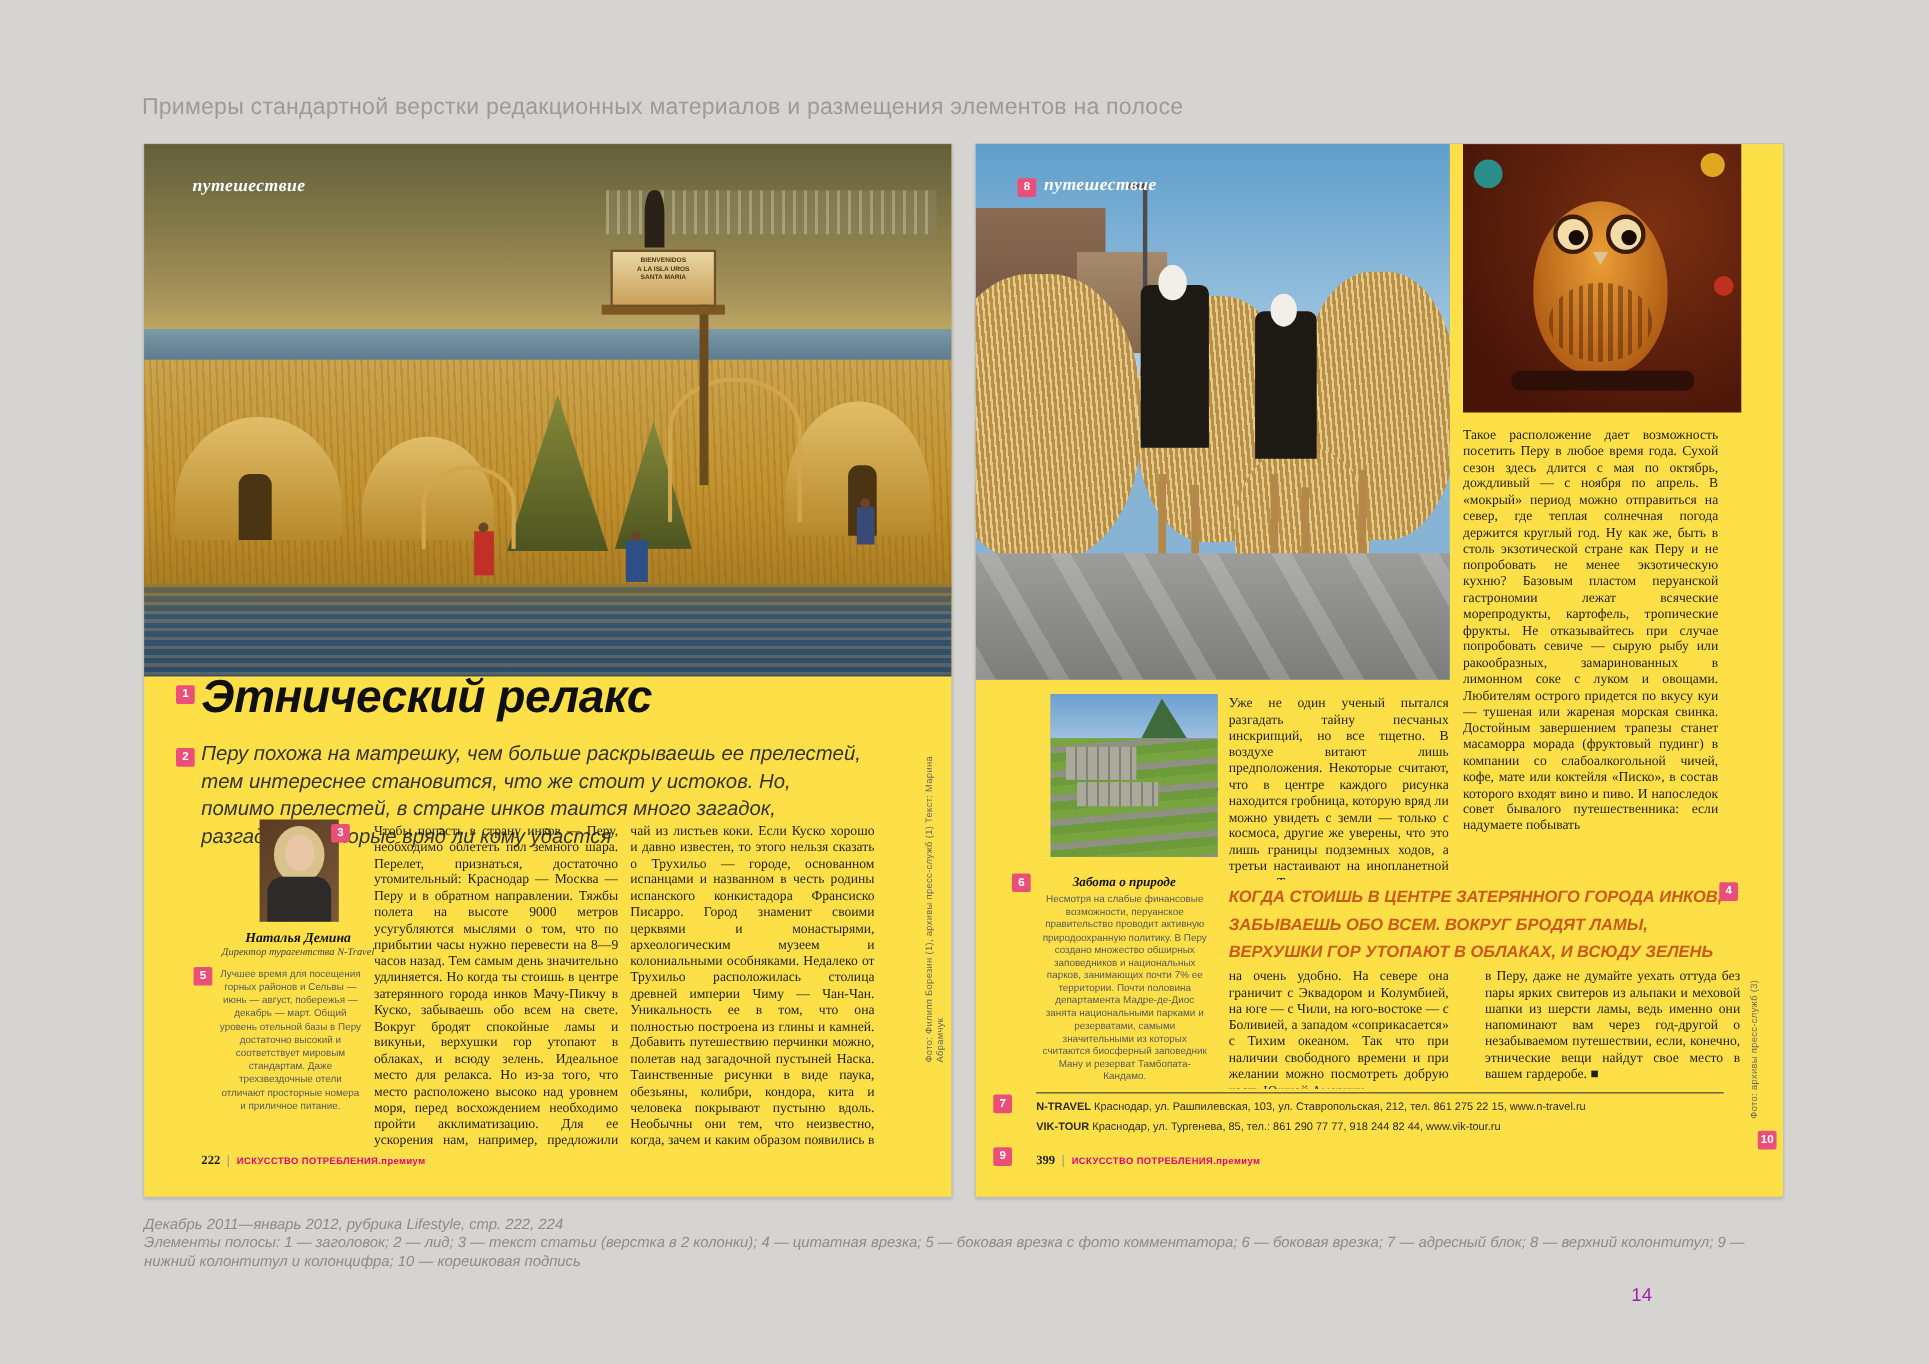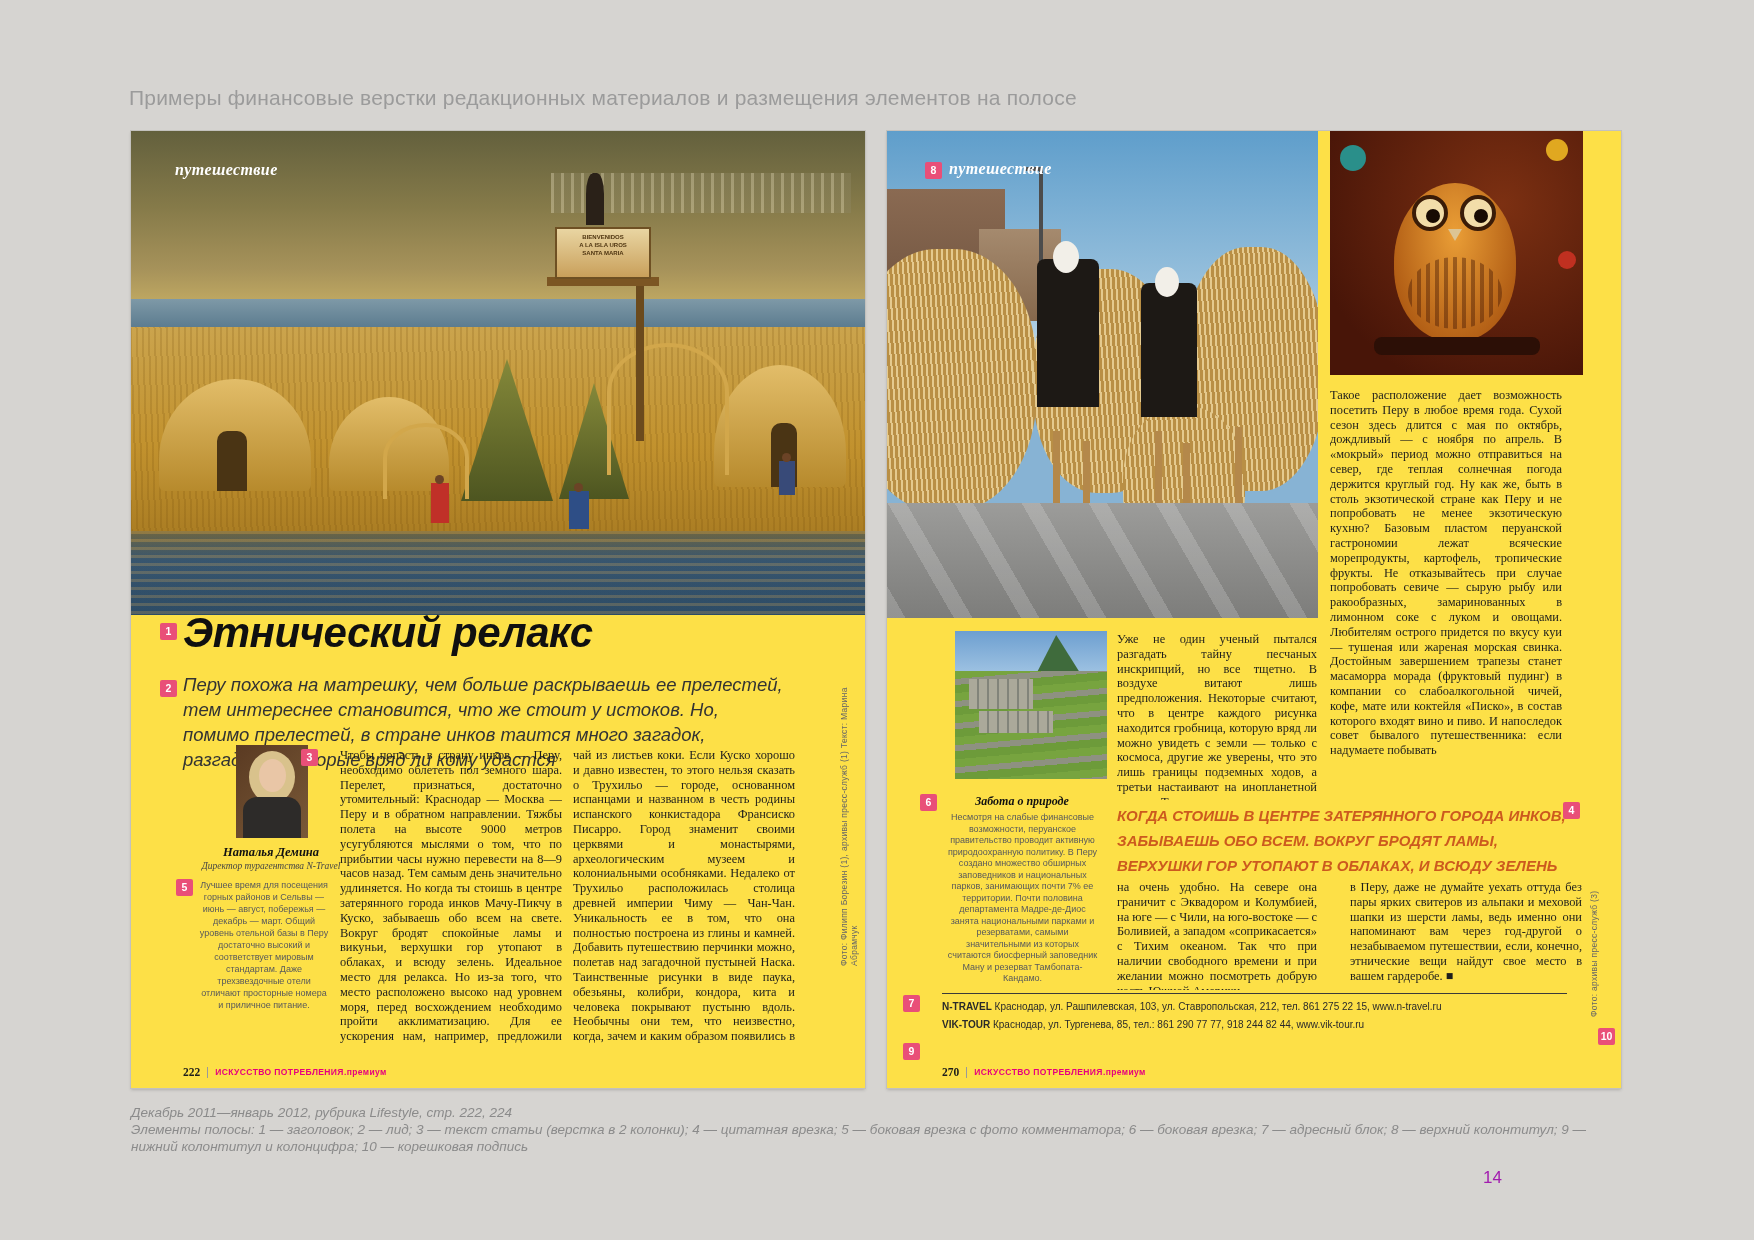--- a/index.html
+++ b/index.html
@@ -66,21 +66,21 @@
   .bodycol { position:absolute; font-family:"Liberation Serif",serif; font-size:12.4px; line-height:14.8px;
              color:#1e1e1c; text-align:justify; overflow:hidden; }
   .col1 { left:209px; top:617px; width:222px; height:296px; }
   .col2 { left:442px; top:617px; width:222px; height:296px; }
 
   .vcredit { position:absolute; writing-mode:vertical-rl; transform:rotate(180deg);
              font:8.5px "Liberation Sans",sans-serif; color:#666; letter-spacing:.3px; }
   .vcredit.vleft { left:708px; top:545px; height:290px; }
   .vcredit.vright { left:702px; top:620px; height:266px; }
 
-  .pfooter { position:absolute; top:916px; height:16px; display:flex; align-items:center; gap:7px;margin-top:17px; }
+  .pfooter { position:absolute; top:916px; height:16px; display:flex; align-items:center; gap:7px; }
   .pfooter.lf { left:52px; } .pfooter.rf { left:55px; }
   .pnum { font:bold 11.5px "Liberation Serif",serif; color:#1d1d1b; }
   .psep { width:1px; height:11px; background:#9a9a9a; }
   .pmag { font:bold 8.5px "Liberation Sans",sans-serif; color:#e6007e; letter-spacing:.4px; }
 
   
   .photo-carnival { left:0; top:0; width:431px; height:487px; background:#87b3d4; }
   .c-sky { left:0; top:0; width:431px; height:240px; background:linear-gradient(180deg,#5f9ecb,#9cc3de 70%,#c9deea); }
   .c-bld { background:linear-gradient(#8a6a52,#6e523e); }
   .c-pole { background:#4c4c4c; }
@@ -133,21 +133,21 @@
   
   .cap { position:absolute; left:131px; font:italic 13.5px/17px "Liberation Sans",sans-serif; color:#8b8b8b; }
   .cap.c1 { top:1104px; } .cap.c2 { top:1121px; width:1500px; }
   .folio { position:absolute; left:1483px; top:1168px; font:17px "Liberation Sans",sans-serif; color:#a21caf; }
 </style>
 </head>
 <body>
 
 <div id="canvas">
 
-  <div class="doc-title">Примеры финансовые верстки редакционных материалов и размещения элементов на полосе</div>
+  <div class="doc-title">Примеры стандартной верстки редакционных материалов и размещения элементов на полосе</div>
 
   <section class="page left">
 
     <div class="photo photo-uros">
       <div class="u-hills"></div>
       <div class="u-village"></div>
       <div class="u-lakefar"></div>
       <div class="u-reeds"></div>
       <div class="u-reedtex"></div>
       <div class="u-hut" style="left:28px;top:248px;width:152px;height:112px"></div>
@@ -277,21 +277,21 @@
     <span class="mk" style="left:16px;top:864px">7</span>
     <div class="addr-line addr-l1">
       <b>N-TRAVEL</b><span> Краснодар, ул. Рашпилевская, 103, ул. Ставропольская, 212, тел. 861 275 22 15, www.n-travel.ru</span>
     </div>
     <div class="addr-line addr-l2">
       <b>VIK-TOUR</b><span> Краснодар, ул. Тургенева, 85, тел.: 861 290 77 77, 918 244 82 44, www.vik-tour.ru</span>
     </div>
 
     <span class="mk" style="left:16px;top:912px">9</span>
     <div class="pfooter rf">
-      <span class="pnum">270</span>
+      <span class="pnum">399</span>
       <span class="psep"></span>
       <span class="pmag">ИСКУССТВО ПОТРЕБЛЕНИЯ.премиум</span>
     </div>
 
     <div class="vcredit vright">Фото: архивы пресс-служб (3)</div>
     <span class="mk" style="left:711px;top:897px">10</span>
   </section>
 
   <div class="cap c1">Декабрь 2011—январь 2012, рубрика Lifestyle, стр. 222, 224</div>
   <div class="cap c2">Элементы полосы: 1 — заголовок; 2 — лид; 3 — текст статьи (верстка в 2 колонки); 4 — цитатная врезка; 5 — боковая врезка с фото комментатора; 6 — боковая врезка; 7 — адресный блок; 8 — верхний колонтитул; 9 — нижний колонтитул и колонцифра; 10 — корешковая подпись</div>

